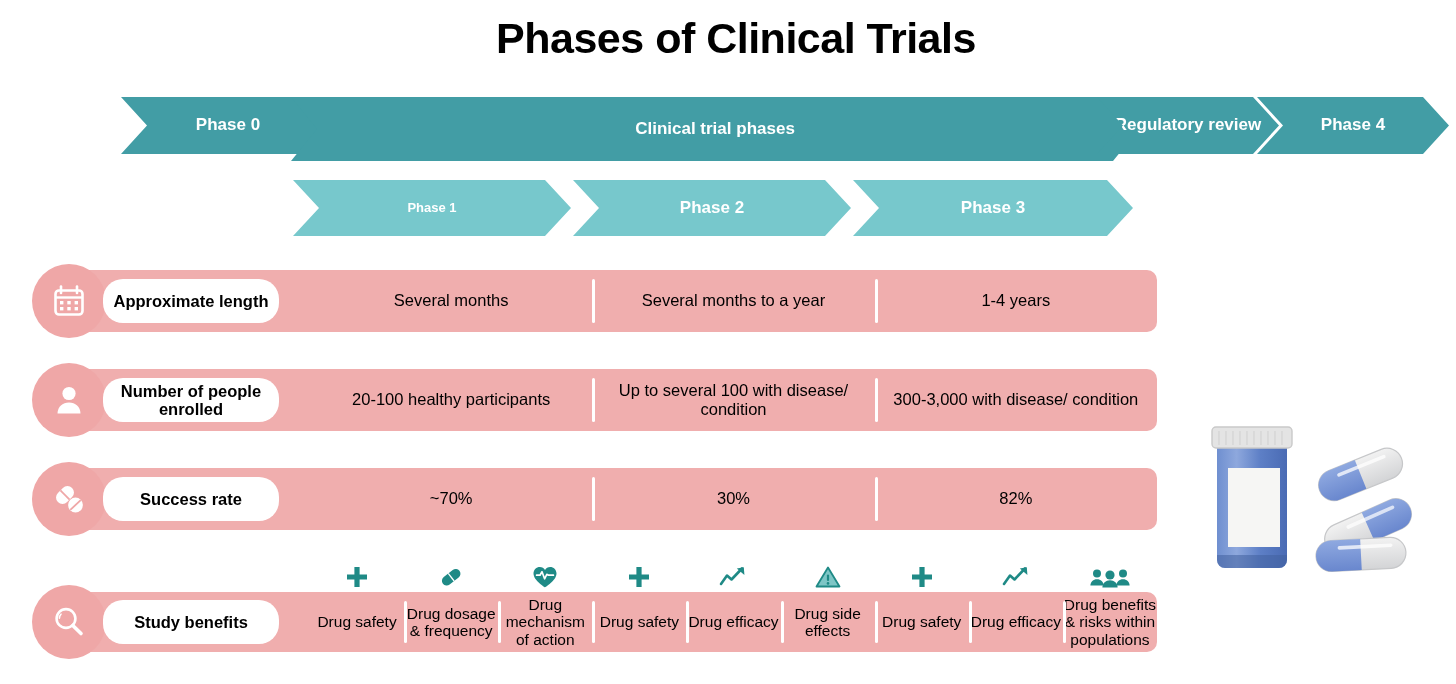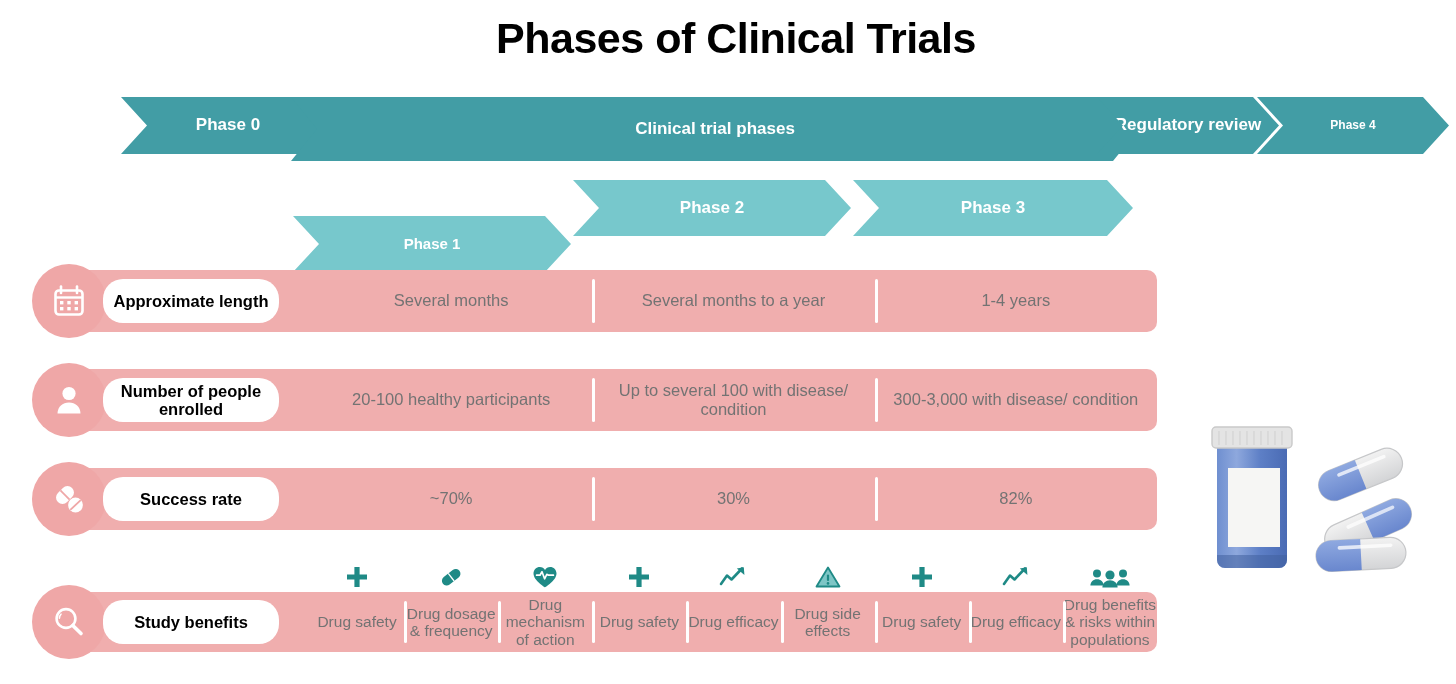--- a/index.html
+++ b/index.html
@@ -25,23 +25,23 @@
   .chev.first{
     clip-path:polygon(0 0, calc(100% - 26px) 0, 100% 50%, calc(100% - 26px) 100%, 0 100%, 26px 50%);
   }
   .chev-dark{background:#429da5;}
   .chev-light{background:#77c8cc;}
 
   
   #ch-p0   {left:113px; top:97px;  width:214px; height:57px; font-size:17px;}
   #ch-ctp  {left:283px; top:97px;  width:848px; height:64px; font-size:17px;}
   #ch-reg  {left:1089px;top:97px;  width:182px; height:57px; font-size:17px;}
-  #ch-p4   {left:1249px;top:97px;  width:192px; height:57px; font-size:12px;}
-  
-  #ch-p1   {left:285px; top:180px; width:278px; height:56px; font-size:15px;margin-top:36px;}
+  #ch-p4   {left:1249px;top:97px;  width:192px; height:57px; font-size:17px;}
+  
+  #ch-p1   {left:285px; top:180px; width:278px; height:56px; font-size:13px;}
   #ch-p2   {left:565px; top:180px; width:278px; height:56px; font-size:17px;}
   #ch-p3   {left:845px; top:180px; width:280px; height:56px; font-size:17px;}
 
   
   .row{position:absolute;left:24px;height:62px;}
   .row .bar{
     position:absolute;left:21px;top:0;width:1104px;height:62px;
     background:#f0aeae;border-radius:10px;
   }
   .row .knob{
@@ -50,21 +50,21 @@
   }
   .row .label{
     position:absolute;left:71px;top:9px;width:176px;height:44px;
     background:#ffffff;border-radius:20px;
     display:flex;align-items:center;justify-content:center;text-align:center;
     font-size:16.5px;font-weight:bold;color:#000;line-height:1.1;
   }
   .cells{position:absolute;left:278px;top:0;width:847px;height:62px;display:flex;}
   .cell{
     flex:1 1 0;display:flex;align-items:center;justify-content:center;
-    text-align:center;font-size:16.5px;color:#737373;line-height:1.17;position:relative;
+    text-align:center;font-size:16.5px;color:#000000;line-height:1.17;position:relative;
   }
   .cell + .cell::before{
     content:"";position:absolute;left:0;top:9px;bottom:9px;width:3px;background:#ffffff;border-radius:2px;
   }
 
   #row1{top:270px;}
   #row2{top:369px;}
   #row3{top:468px;}
   #row4{top:592px;height:60px;}
   #row4 .bar{height:60px;}

